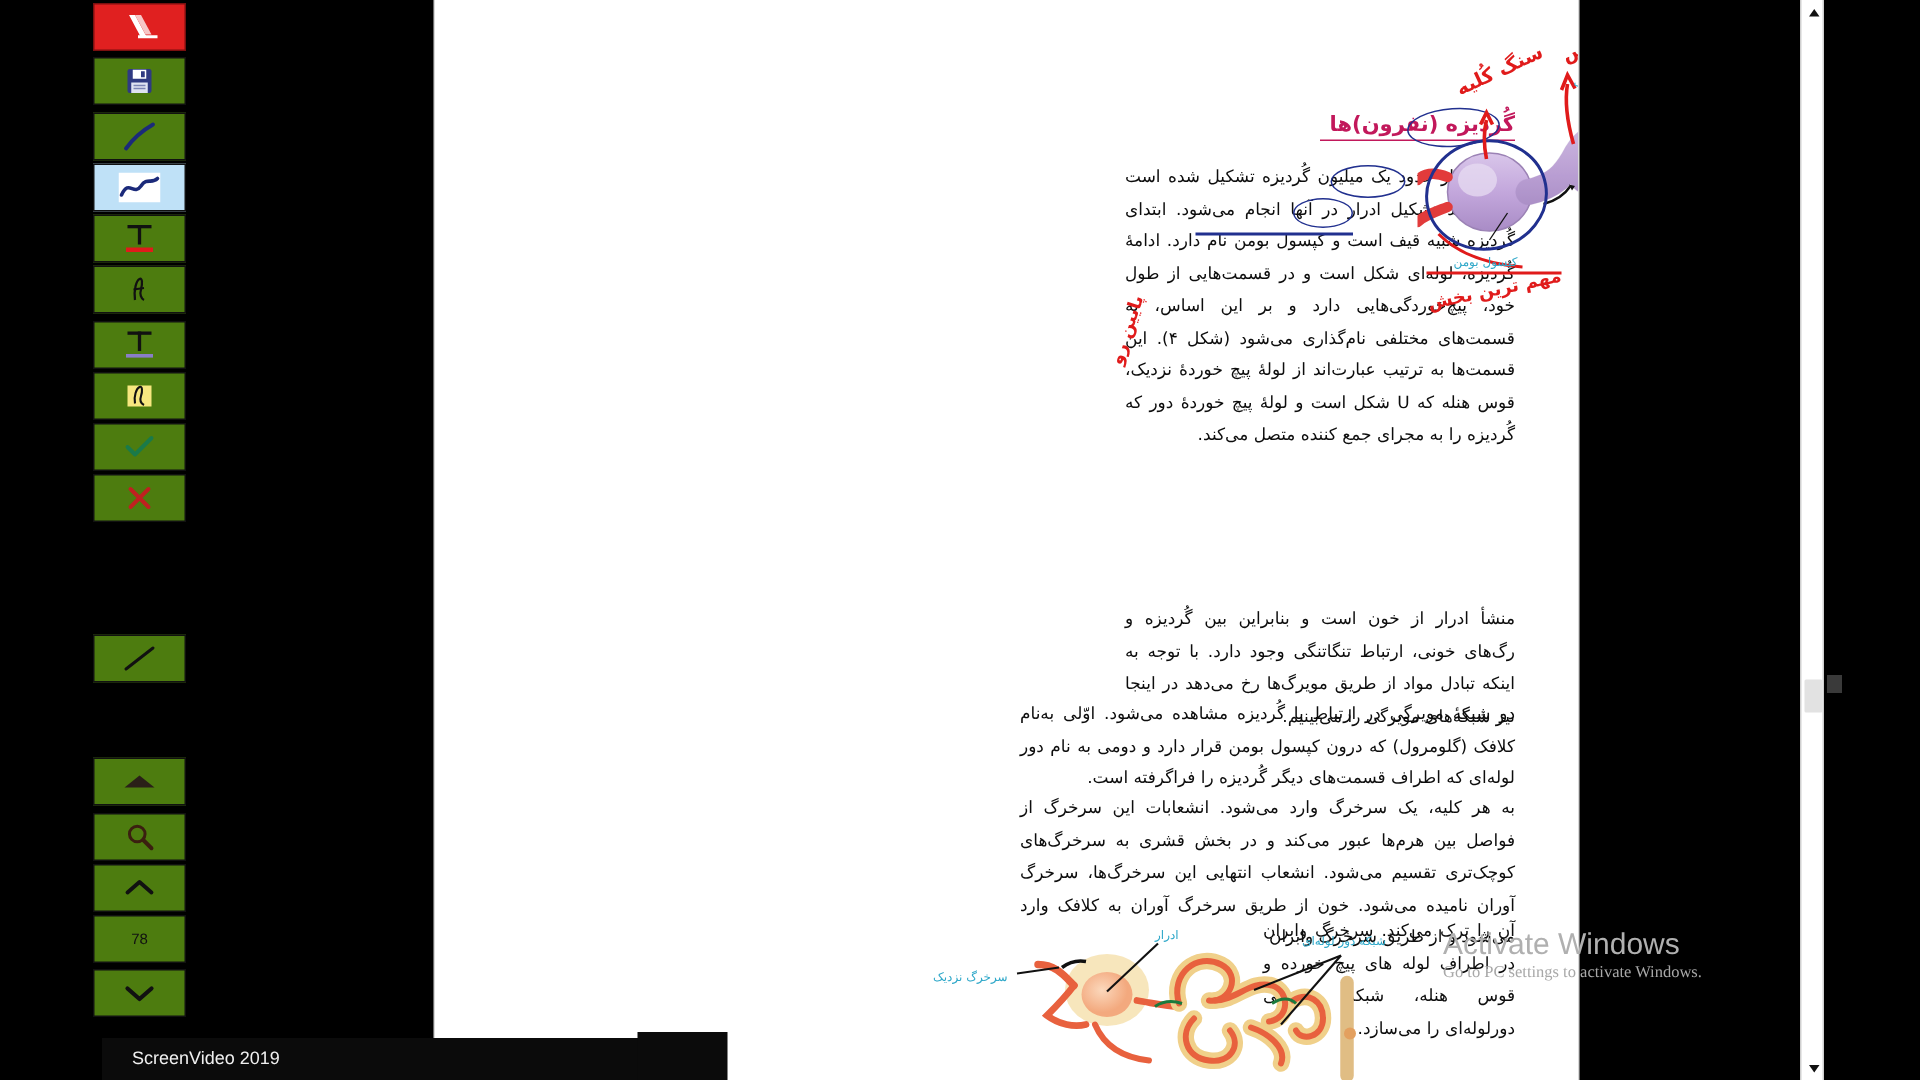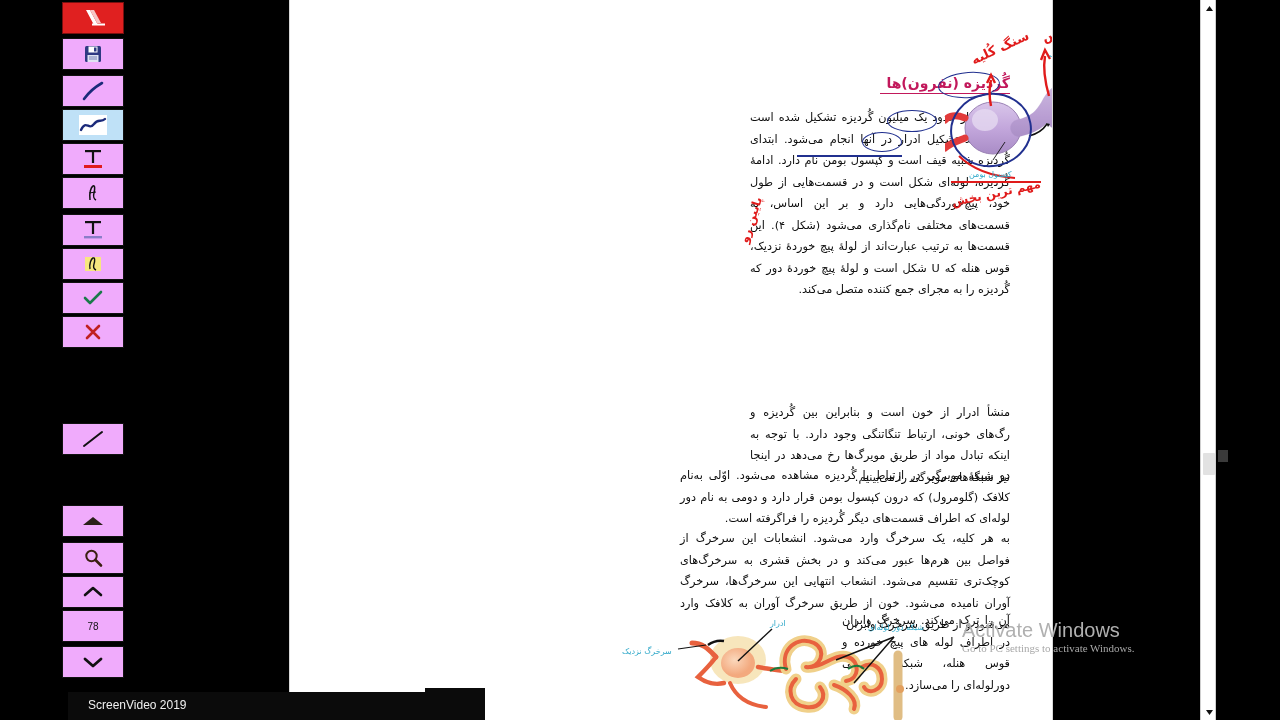--- a/index.html
+++ b/index.html
@@ -7,21 +7,21 @@
     width: 1280px; height: 720px;
     background: #000; overflow: hidden;
     font-family: "DejaVu Sans", "Liberation Sans", sans-serif;
   }
   #app { position: relative; width: 1280px; height: 720px; background: #000; }
 
   
   #toolbar { position: absolute; left: 62px; top: 0; width: 62px; height: 720px; background: #000; }
   .tool {
     position: absolute; left: 0; width: 62px; height: 32px;
-    background: #f0abfc; border: 1px solid #111;
+    background: #4d7c0f; border: 1px solid #111;
     display: flex; align-items: center; justify-content: center;
     cursor: pointer;
   }
   .tool.sel { background: #bfe1f7; }
   .tool.logo { background: #e02020; border: 1px solid #7a0f0f; }
   .tool svg { display: block; }
   .tool .num { font-size: 10px; color: #111; font-family: "Liberation Sans", sans-serif; }
 
   
   #page {

